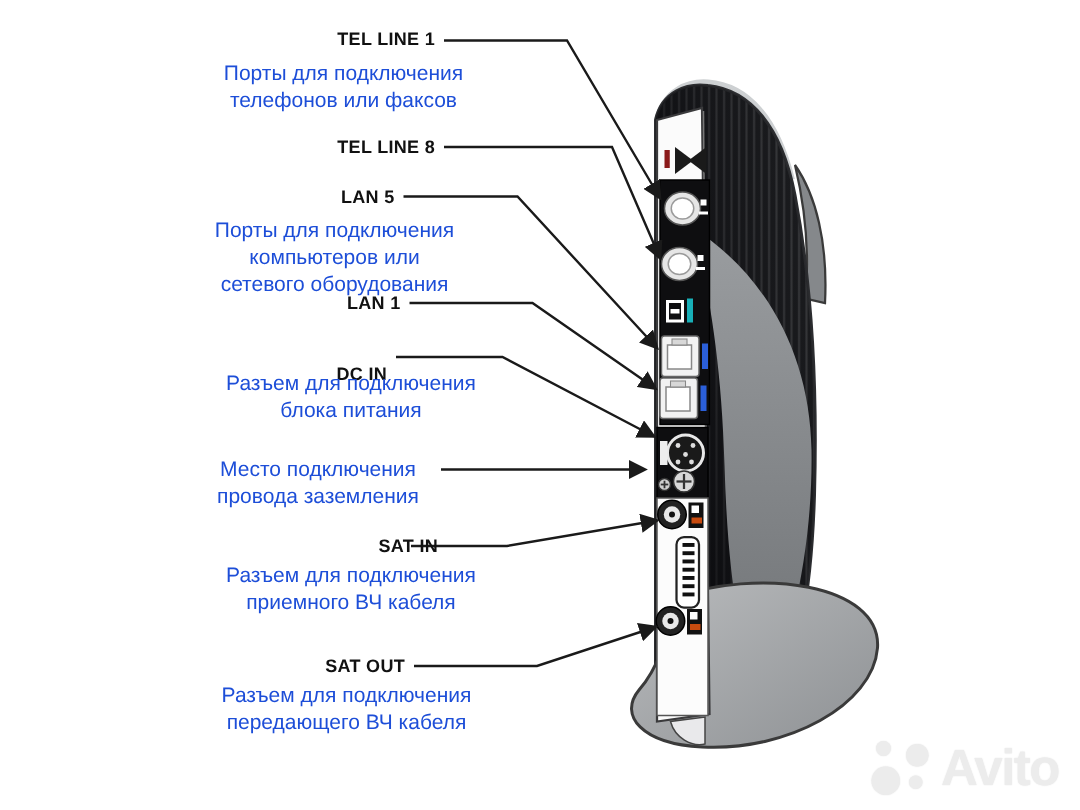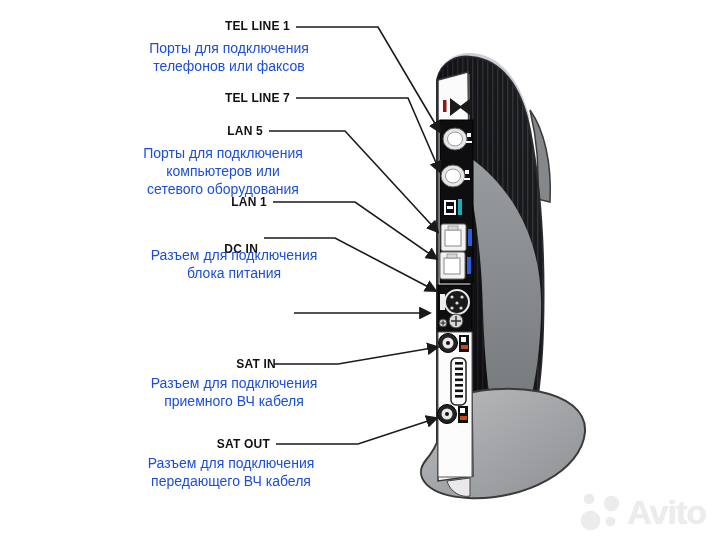--- a/index.html
+++ b/index.html
@@ -207,35 +207,37 @@
       <path d="M294 313 H430" marker-end="url(#arrow)"></path>
       <path d="M274 364 H338 L438 347" marker-end="url(#arrow)"></path>
       <path d="M276 444 H358 L437 418" marker-end="url(#arrow)"></path>
     </g>
   </svg>
 
   <div class="port-name" style="right:430px;top:19px;">TEL LINE 1</div>
   <div class="port-desc" style="left:119px;top:39px;">Порты для подключения
 телефонов или факсов</div>
 
-  <div class="port-name" style="right:430px;top:91px;">TEL LINE 7</div>
+  <div class="port-name" style="right:430px;top:91px;">TEL LINE 8</div>
 
   <div class="port-name" style="right:457px;top:124px;">LAN 5</div>
   <div class="port-desc" style="left:113px;top:144px;">Порты для подключения
 компьютеров или
 сетевого оборудования</div>
 
   <div class="port-name" style="right:453px;top:195px;">LAN 1</div>
 
   <div class="port-name" style="right:462px;top:242px;">DC IN</div>
   <div class="port-desc" style="left:124px;top:246px;">Разъем для подключения
 блока питания</div>
 
-
-  <div class="port-name" style="right:444px;top:357px;">SAT IN</div>
+  <div class="port-desc" style="left:102px;top:303px;">Место подключения
+провода заземления</div>
+
+  <div class="port-name" style="right:428px;top:357px;">SAT IN</div>
   <div class="port-desc" style="left:124px;top:374px;">Разъем для подключения
 приемного ВЧ кабеля</div>
 
   <div class="port-name" style="right:450px;top:437px;">SAT OUT</div>
   <div class="port-desc" style="left:121px;top:454px;">Разъем для подключения
 передающего ВЧ кабеля</div>
 
   <div class="watermark">
     <span class="wm-logo">
       <i class="wm-c1"></i>

